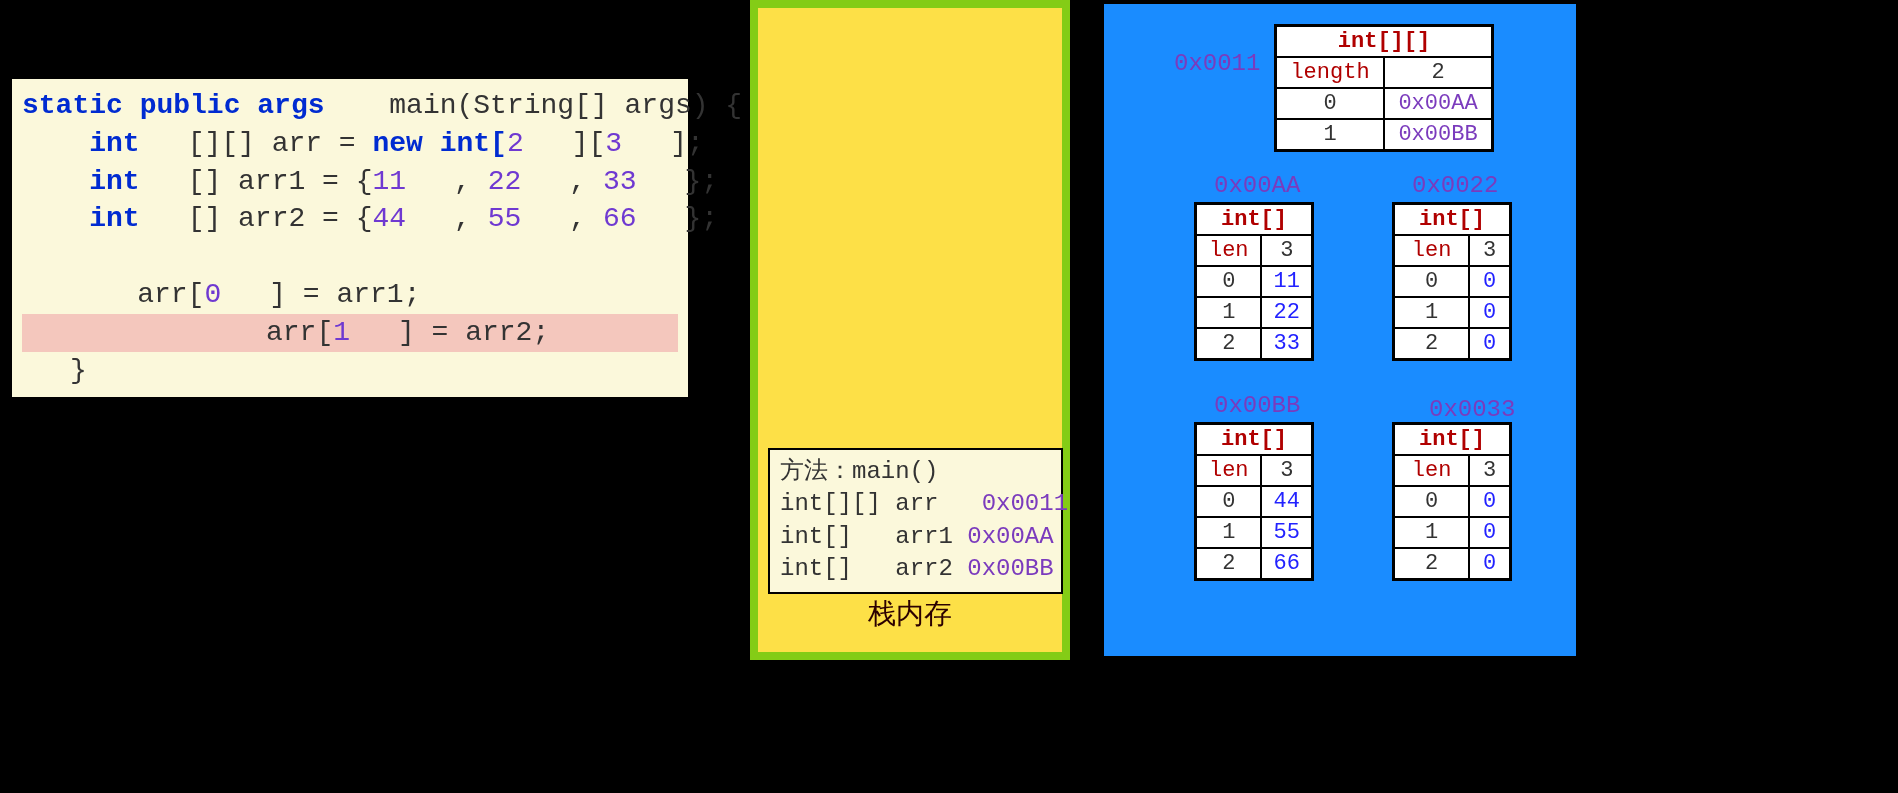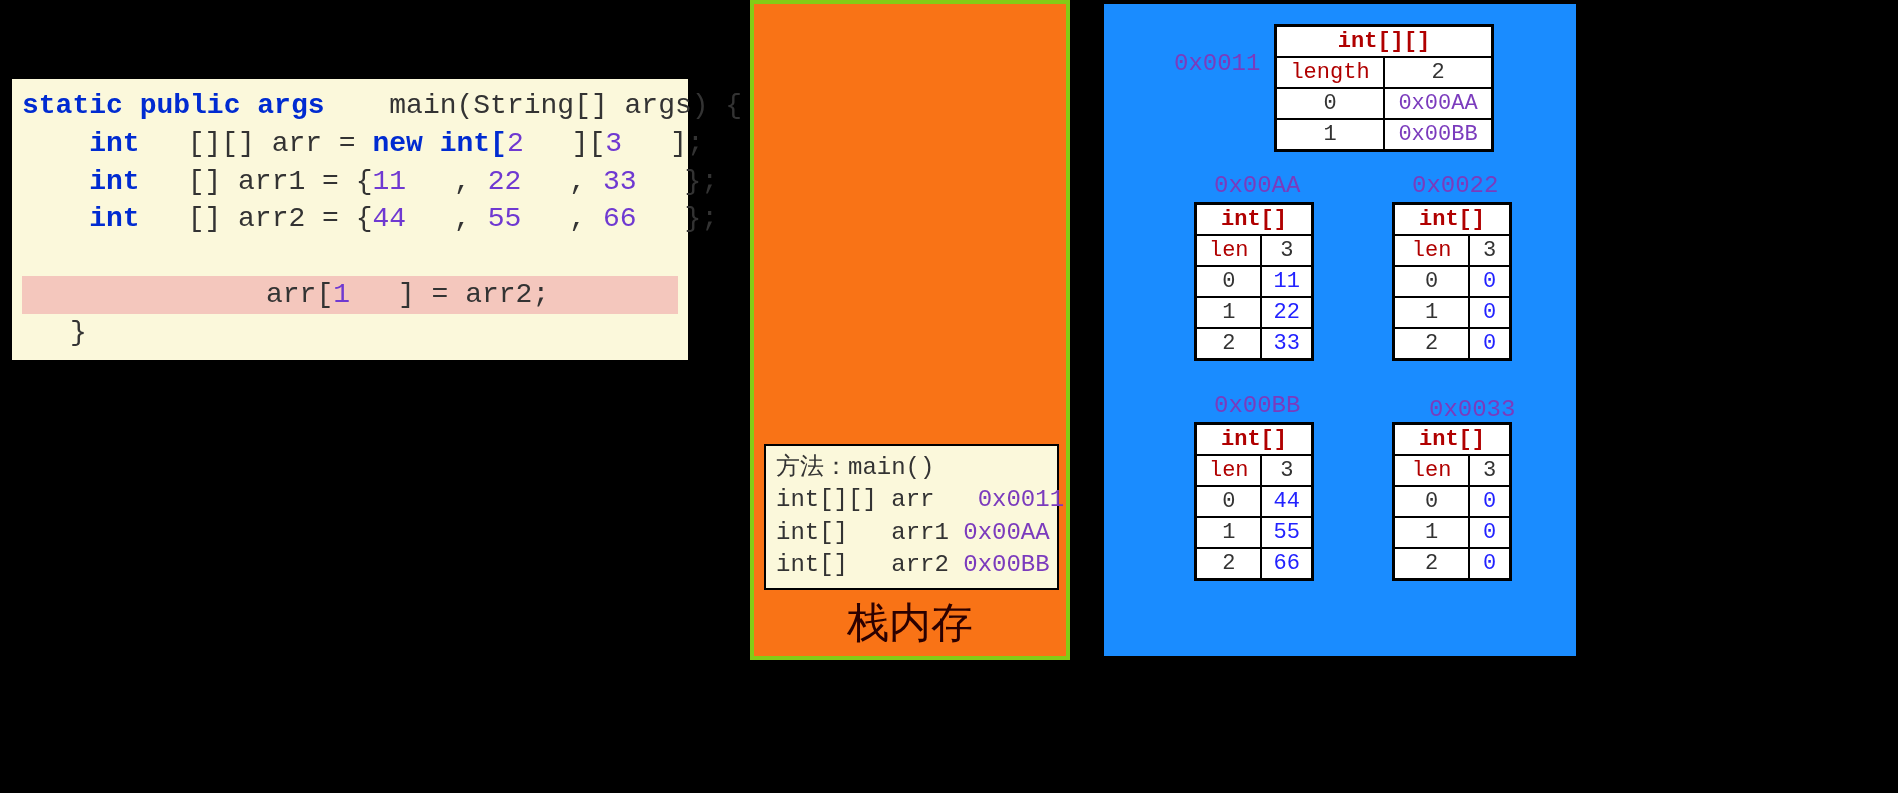--- a/index.html
+++ b/index.html
@@ -34,43 +34,43 @@
   .kw { color: #002bd1; font-weight: bold; }
   .num { color: #6f39d1; }
   .txt { color: #333; margin-left: 48px; }
   
   .stack-area {
     position: absolute;
     left: 750px;
     top: 0;
     width: 320px;
     height: 660px;
-    background: #f97316;
-    border: 4px solid #84cc16;
+    background: #fde047;
+    border: 8px solid #84cc16;
   }
   .stack-frame {
     position: absolute;
     left: 10px;
     top: 440px;
     width: 295px;
     background: #fbf8db;
     border: 2px solid #000;
     padding: 6px 10px;
     font-size: 24px;
     line-height: 1.35;
   }
   .stack-row { white-space: pre; color: #333; }
   .addr { color: #7b3bbd; }
   .stack-label {
     position: absolute;
     left: 750px;
     top: 595px;
     width: 320px;
     text-align: center;
-    font-size: 42px;
+    font-size: 28px;
     color: #2b0000;
     font-family: SimSun, 'Songti SC', serif;
   }
   
   .heap-area {
     position: absolute;
     left: 1100px;
     top: 0;
     width: 480px;
     height: 660px;
@@ -109,20 +109,21 @@
 <body>
 
 <div class="container">
 
   <div class="code-panel">
     <div class="code-line"><span class="kw">static</span> <span class="kw">public</span> <span class="kw">args</span><span class="txt"> main(String[] args) {</span></div>
     <div class="code-line">    <span class="kw">int</span><span class="txt">[][] arr = </span><span class="kw">new</span><span class="kw"> int[</span><span class="num">2</span><span class="txt">][</span><span class="num">3</span><span class="txt">];</span></div>
     <div class="code-line">    <span class="kw">int</span><span class="txt">[] arr1 = {</span><span class="num">11</span><span class="txt">, </span><span class="num">22</span><span class="txt">, </span><span class="num">33</span><span class="txt">};</span></div>
     <div class="code-line">    <span class="kw">int</span><span class="txt">[] arr2 = {</span><span class="num">44</span><span class="txt">, </span><span class="num">55</span><span class="txt">, </span><span class="num">66</span><span class="txt">};</span></div>
     <div class="code-line"> </div>
+    <div class="code-line"><span class="txt">    arr[</span><span class="num">0</span><span class="txt">] = arr1;</span></div>
     <div class="code-line highlight"><span class="txt">    arr[</span><span class="num">1</span><span class="txt">] = arr2;</span></div>
     <div class="code-line"><span class="txt">}</span></div>
   </div>
 
   <div class="stack-area">
     <div class="stack-frame">
       <div class="stack-row"><span>方法：</span><span>main()</span></div>
       <div class="stack-row"><span>int[][]</span> <span>arr </span>  <span class="addr">0x0011</span></div>
       <div class="stack-row"><span>int[]  </span> <span>arr1</span> <span class="addr">0x00AA</span></div>
       <div class="stack-row"><span>int[]  </span> <span>arr2</span> <span class="addr">0x00BB</span></div>

